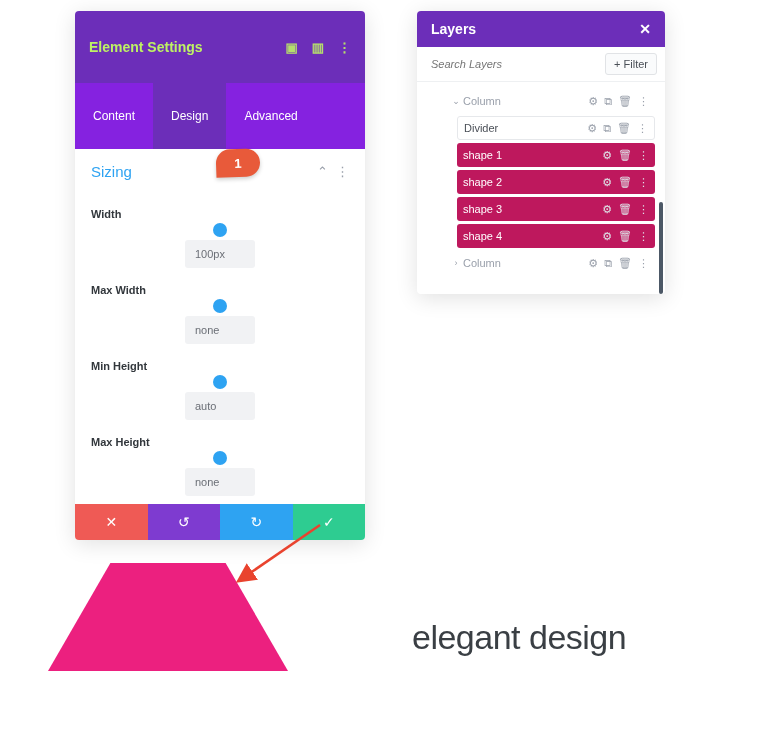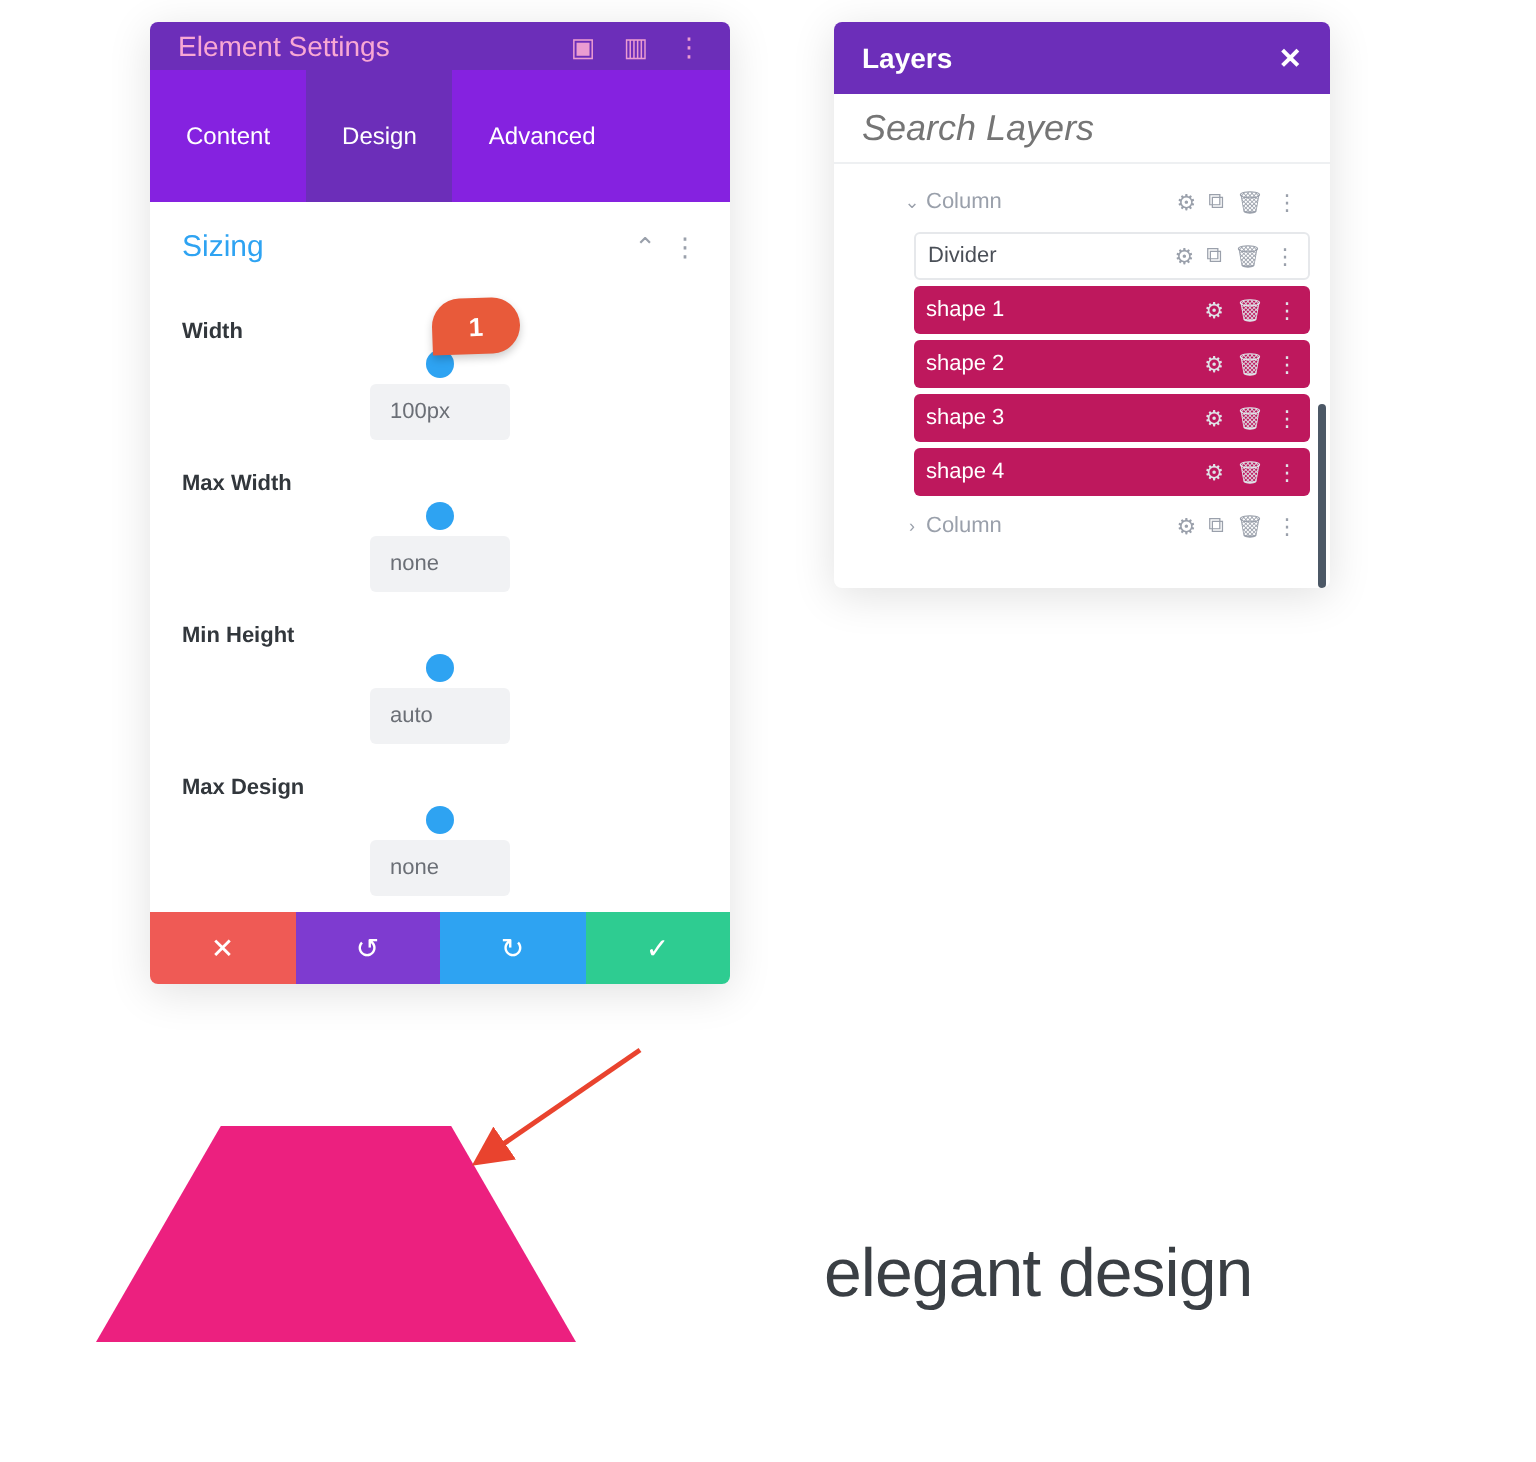--- a/index.html
+++ b/index.html
@@ -10,27 +10,27 @@
     position: absolute;
     left: 75px; top: 11px;
     width: 290px;
     background: #fff;
     box-shadow: 0 4px 22px rgba(0,0,0,0.12);
     border-radius: 4px;
     overflow: hidden;
   }
   .panel-header {
     background: #6c2eb9;
-    color: #f9a8d4;
+    color: #bef264;
     display: flex;
     align-items: center;
     justify-content: space-between;
-    padding: 4px 14px;
+    padding: 28px 14px;
     font-size: 14px;
-    font-weight: 400;
+    font-weight: 700;
   }
   .panel-header .icons { display: flex; gap: 14px; align-items: center; }
   .panel-header .icons span { opacity: .9; font-size: 13px; cursor: pointer; }
 
   .tabs {
     display: flex;
     background: #8522e0;
     color: #fff;
     font-size: 12px;
   }
@@ -116,21 +116,21 @@
   .layers-header {
     background:#6c2eb9; color:#fff;
     display:flex; align-items:center; justify-content:space-between;
     padding:10px 14px; font-size:14px; font-weight:600;
   }
   .layers-search {
     display:flex; align-items:center; padding:6px 8px 6px 14px;
     border-bottom:1px solid #eef0f2;
   }
   .layers-search input {
-    flex:1; border:none; outline:none; font-size:18px; color:#8a8f98;
+    flex:1; border:none; outline:none; font-size:11px; color:#8a8f98;
     font-style: italic;
   }
   .filter-btn {
     font-size:11px; color:#4a4f57;
     border:1px solid #e1e3e6; background:#fafbfc;
     padding:4px 8px; border-radius:3px; cursor:pointer;
     display:flex; align-items:center; gap:3px;
   }
 
   .layer-list { padding: 4px 10px 16px 10px; position:relative; }
@@ -239,21 +239,21 @@
           <div class="track"></div>
             <div class="fill" style="width:100%"></div>
             <div class="thumb" style="left:100%"></div>
         </div>
         <div class="value-box">auto</div>
       </div>
     </div>
 
 
     <div class="field" style="margin-bottom:8px;">
-      <div class="field-label">Max Design</div>
+      <div class="field-label">Max Height</div>
       <div class="field-row">
         <div class="slider">
           <div class="track"></div>
             <div class="fill" style="width:100%"></div>
             <div class="thumb" style="left:100%"></div>
         </div>
         <div class="value-box">none</div>
       </div>
     </div>
   </div>

